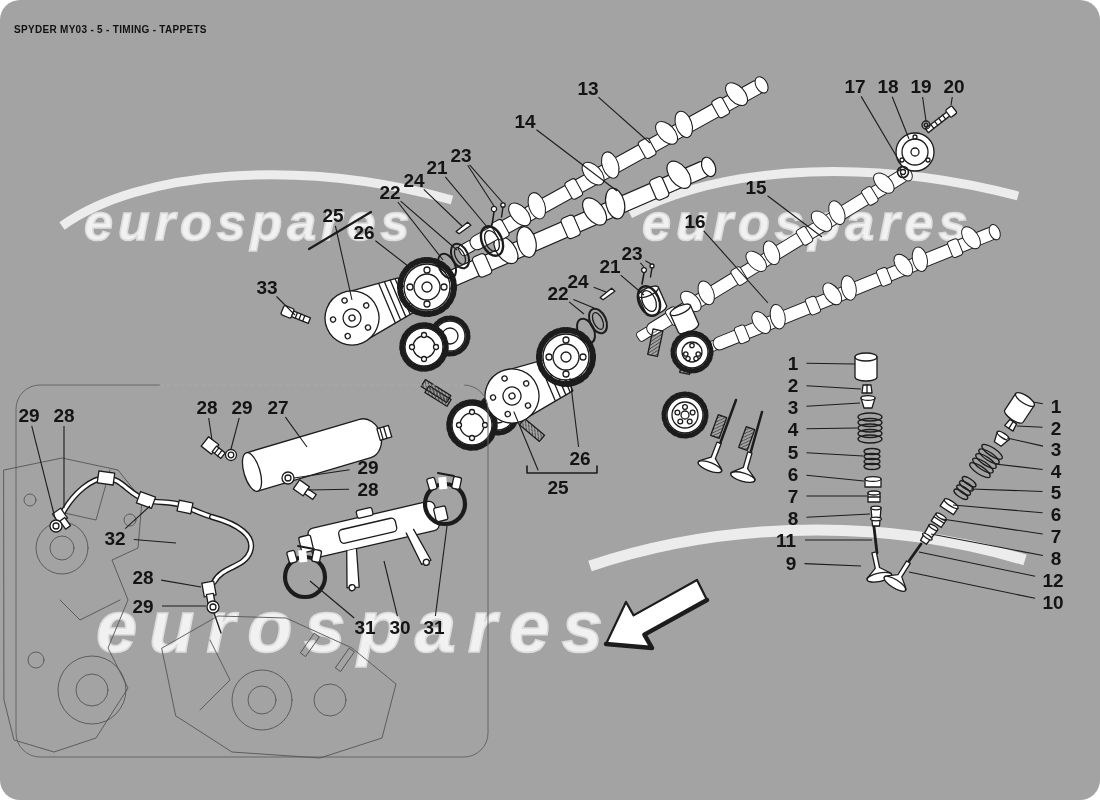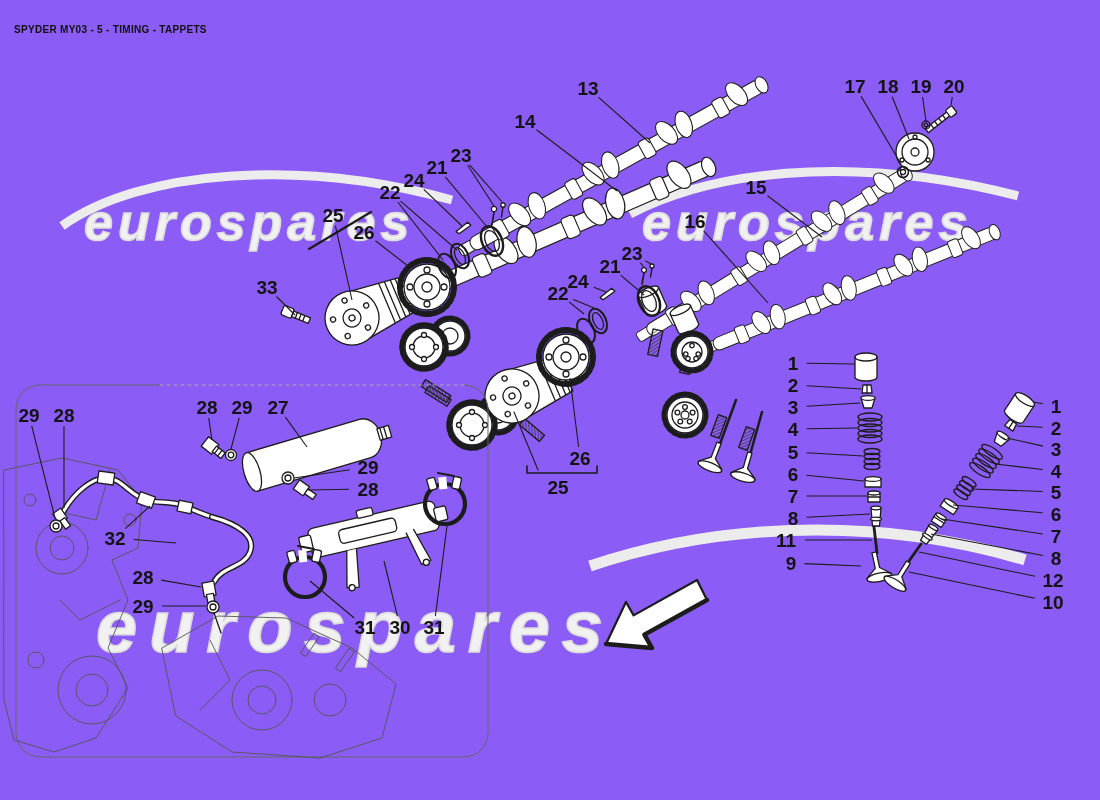--- a/index.html
+++ b/index.html
@@ -1,17 +1,17 @@
 <!DOCTYPE html>
 <html><head>
 <meta charset="utf-8">
 <style>
   html,body{margin:0;padding:0;background:#fff;}
-  .canvas{position:relative;width:1100px;height:800px;background:#8b5cf6;overflow:hidden;
-          font-family:"Liberation Sans",sans-serif;}
+  .canvas{position:relative;width:1100px;height:800px;background:#a3a3a3;overflow:hidden;
+          font-family:"Liberation Sans",sans-serif;border-radius:20px;}
   .page-title{position:absolute;left:14px;top:24px;font-size:10px;font-weight:bold;
               color:#111;letter-spacing:.3px;}
   svg{position:absolute;left:0;top:0;}
   svg text.callout{font-family:"Liberation Sans",sans-serif;font-size:19px;font-weight:bold;
                    fill:#141414;text-anchor:middle;}
   svg text.wm{font-family:"Liberation Sans",sans-serif;font-style:italic;font-weight:bold;
               fill:#f1f1f1;stroke:#dcdcdc;stroke-width:1.6px;}
   .leader{stroke:#1c1c1c;stroke-width:1.1;}
 </style>
 </head>

